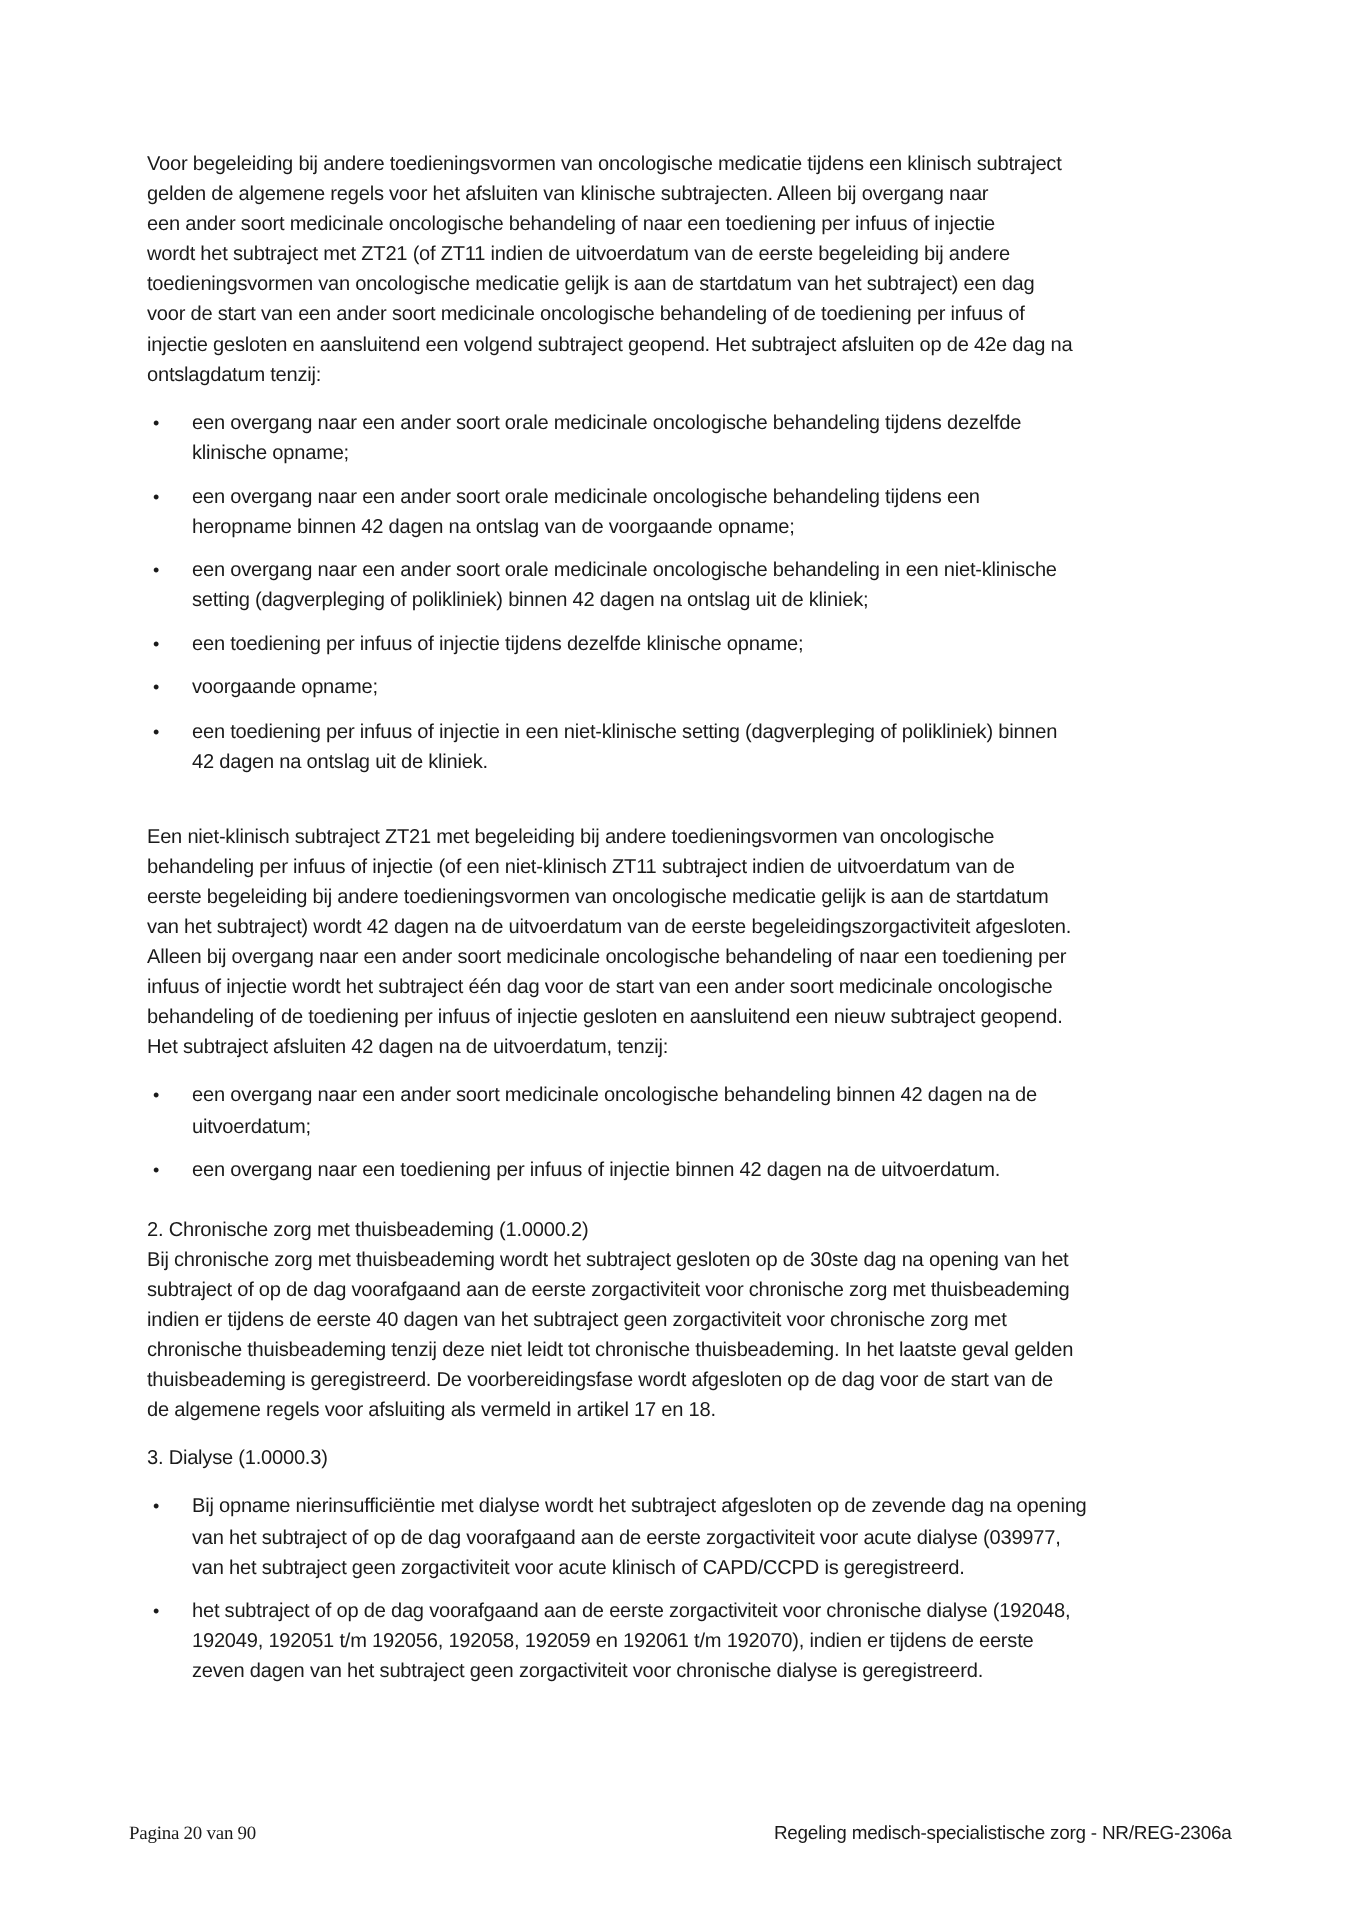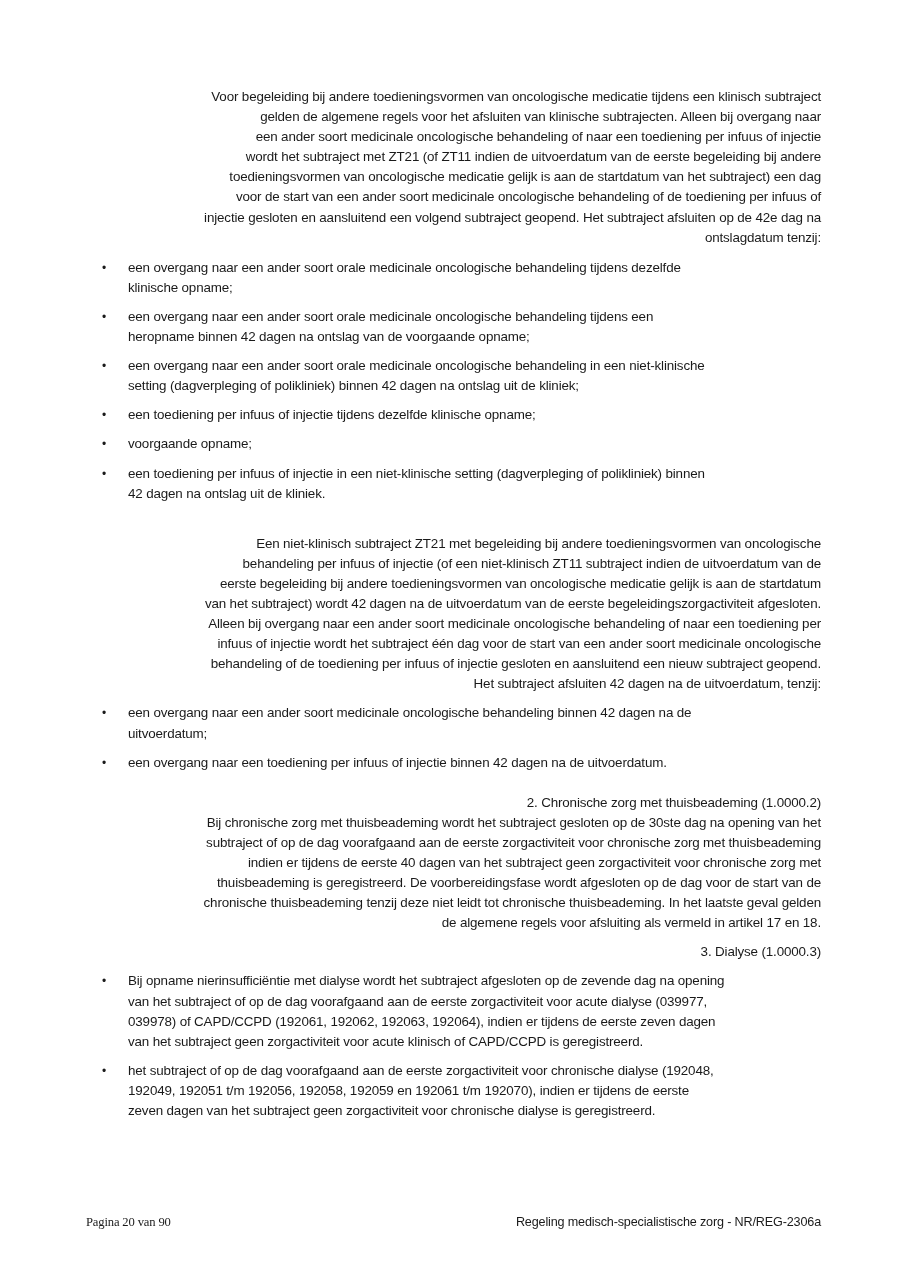--- a/index.html
+++ b/index.html
@@ -1,19 +1,19 @@
 <!DOCTYPE html>
 <html><head>
 <meta charset="utf-8">
 <style>
   html, body { margin: 0; padding: 0; background: #ffffff; }
   body { width: 900px; height: 1273px; position: relative; overflow: hidden;
          font-family: "Liberation Sans", sans-serif; color: #1a1a1a; }
   .page { position: absolute; left: 86px; top: 87px; width: 735px; }
-  p { margin: 0; font-size: 13.4px; line-height: 20.1px; letter-spacing: -0.15px; text-align: right; }
+  p { margin: 12px; font-size: 13.4px; line-height: 20.1px; letter-spacing: -0.15px; }
   .lines span { display: block; white-space: nowrap; }
   ul { list-style: none; margin: 0; padding: 0; }
   li { position: relative; padding-left: 42px; font-size: 13.4px; line-height: 20.1px; letter-spacing: -0.15px; }
   li .bullet { position: absolute; left: 16px; top: 0; font-size: 12px; }
   .list1 { margin-top: 10px; }
   .list1 li { margin-bottom: 9px; }
   .para2 { margin-top: 30px; }
   .list2 { margin-top: 9px; }
   .list2 li { margin-bottom: 9px; }
   .sec2 { margin-top: 20px; }
@@ -92,33 +92,32 @@
       <span class="bullet">•</span>
       <span>een overgang naar een toediening per infuus of injectie binnen 42 dagen na de uitvoerdatum.</span>
     </li>
   </ul>
 
   <p class="sec2 lines">
     <span>2. Chronische zorg met thuisbeademing (1.0000.2)</span>
     <span>Bij chronische zorg met thuisbeademing wordt het subtraject gesloten op de 30ste dag na opening van het</span>
     <span>subtraject of op de dag voorafgaand aan de eerste zorgactiviteit voor chronische zorg met thuisbeademing</span>
     <span>indien er tijdens de eerste 40 dagen van het subtraject geen zorgactiviteit voor chronische zorg met</span>
+    <span>chronische thuisbeademing tenzij deze niet leidt tot chronische thuisbeademing. In het laatste geval gelden</span>
     <span>thuisbeademing is geregistreerd. De voorbereidingsfase wordt afgesloten op de dag voor de start van de</span>
-    <span>chronische thuisbeademing tenzij deze niet leidt tot chronische thuisbeademing. In het laatste geval gelden</span>
     <span>de algemene regels voor afsluiting als vermeld in artikel 17 en 18.</span>
   </p>
 
   <p class="sec3">3. Dialyse (1.0000.3)</p>
 
   <ul class="list3 lines">
     <li>
       <span class="bullet">•</span>
       <span>Bij opname nierinsufficiëntie met dialyse wordt het subtraject afgesloten op de zevende dag na opening</span>
       <span>van het subtraject of op de dag voorafgaand aan de eerste zorgactiviteit voor acute dialyse (039977,</span>
-      <span>039978) of CAPD/CCPD (192061, 192062, 192063, 192064), indien er tijdens de eerste zeven dagen</span>
       <span>van het subtraject geen zorgactiviteit voor acute klinisch of CAPD/CCPD is geregistreerd.</span>
     </li>
     <li>
       <span class="bullet">•</span>
       <span>het subtraject of op de dag voorafgaand aan de eerste zorgactiviteit voor chronische dialyse (192048,</span>
       <span>192049, 192051 t/m 192056, 192058, 192059 en 192061 t/m 192070), indien er tijdens de eerste</span>
       <span>zeven dagen van het subtraject geen zorgactiviteit voor chronische dialyse is geregistreerd.</span>
     </li>
   </ul>
 </div>

